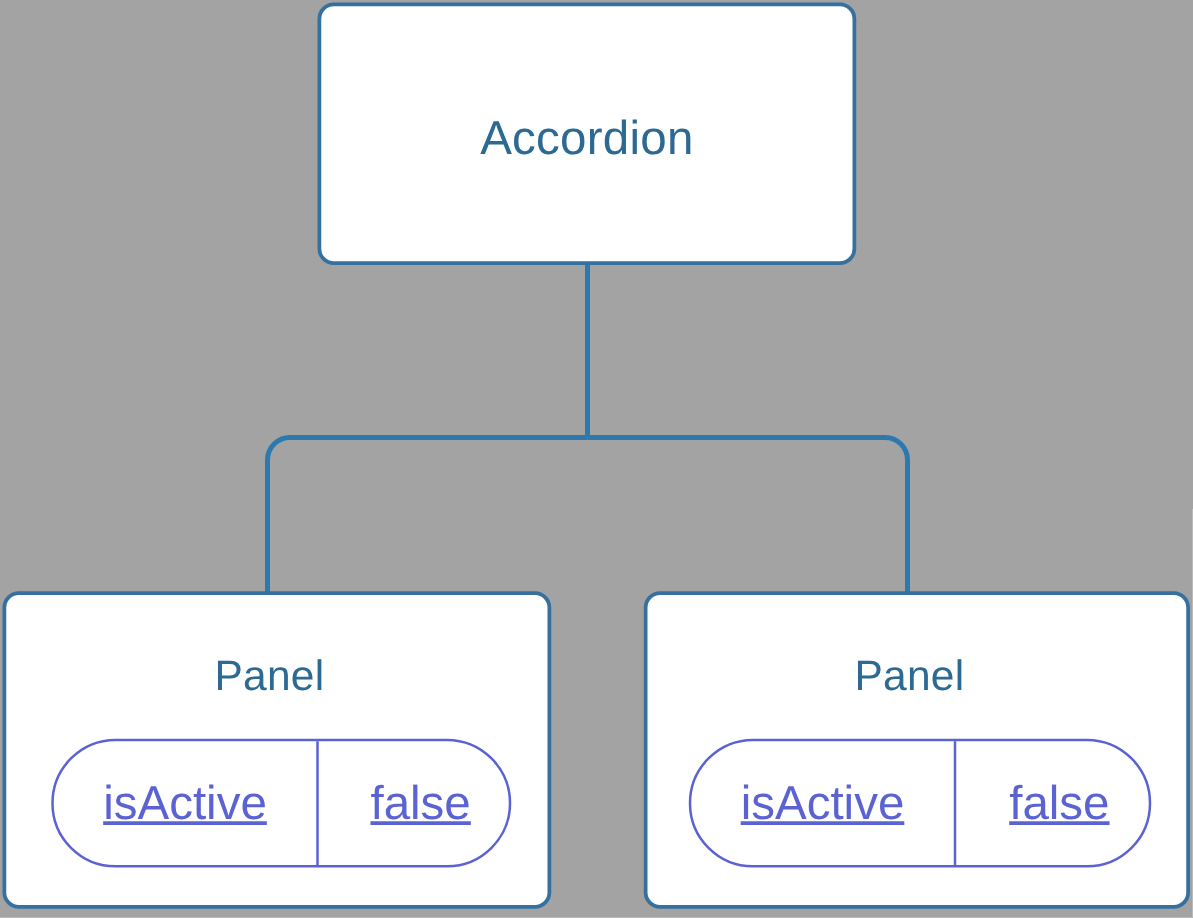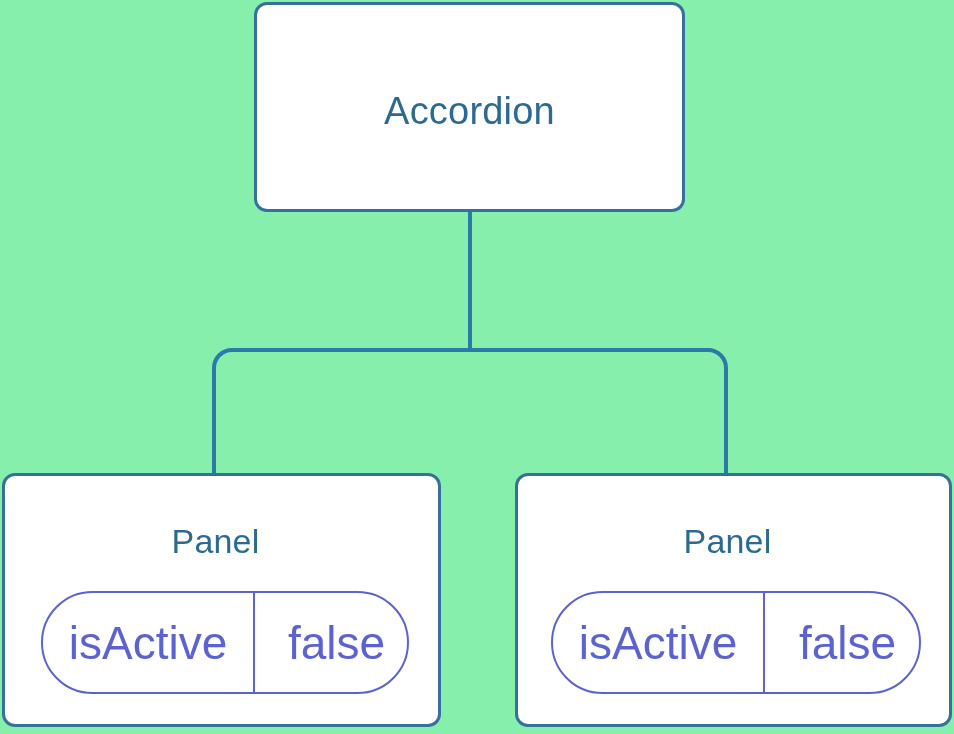--- a/index.html
+++ b/index.html
@@ -10,21 +10,21 @@
   body {
     width: 954px;
     height: 734px;
     overflow: hidden;
     font-family: "Liberation Sans", sans-serif;
   }
   #canvas {
     position: relative;
     width: 954px;
     height: 734px;
-    background: #86efac;
+    background: #a3a3a3;
   }
   #edges {
     position: absolute;
     left: 0;
     top: 0;
     width: 954px;
     height: 734px;
   }
 
   
@@ -98,24 +98,25 @@
   #node-panel-1 .prop-pill {
     left: 33px;
     width: 370px;
   }
   .prop-key,
   .prop-val {
     display: flex;
     align-items: center;
     justify-content: center;
     color: #5b63d3;
-    font-size: 46px;
+    font-size: 38px;
     line-height: 40px;
     white-space: nowrap;
     box-sizing: border-box;
+    text-decoration: underline;
   }
   .prop-key {
     flex: 0 0 212px;
     border-right: 2px solid #5b63d3;
   }
   .prop-val {
     flex: 1 1 auto;
     padding-left: 11px;
   }
 </style>

